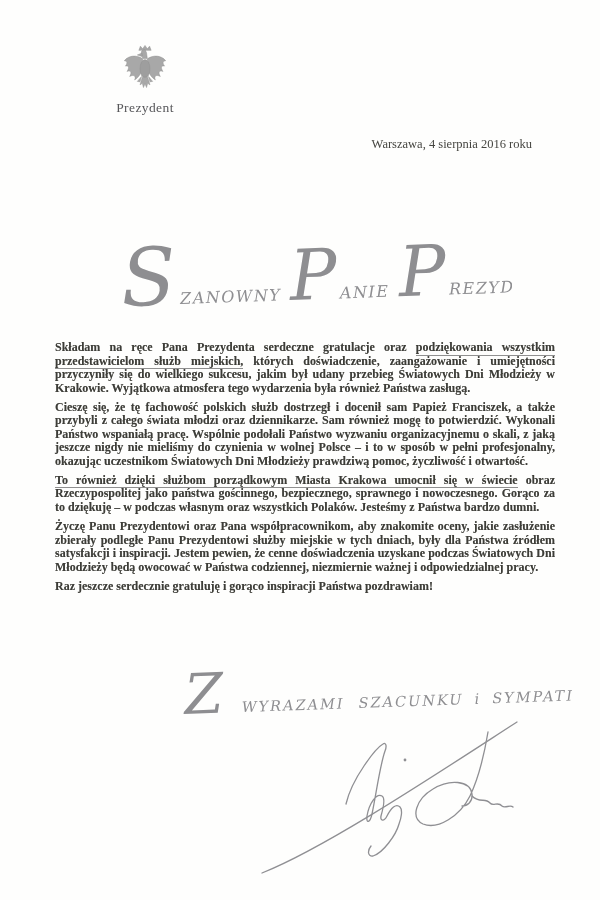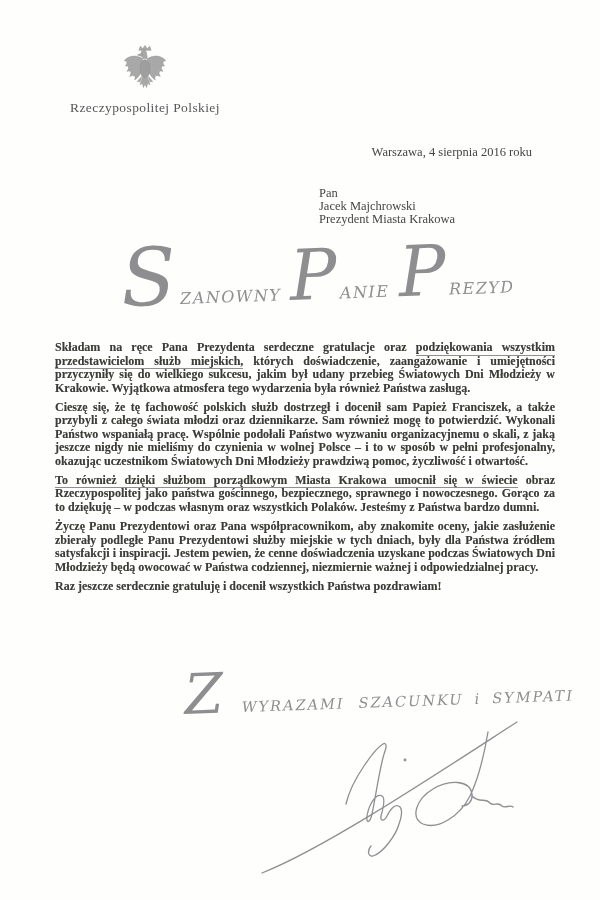--- a/index.html
+++ b/index.html
@@ -12,21 +12,21 @@
   .page { position:absolute; left:0; top:0; width:600px; height:900px; background:#fefefd; }
 
   
   .letterhead { position:absolute; left:45px; top:40px; width:200px; text-align:center; }
   .emblem { display:block; margin:0 auto 4px auto; }
   .lh-line { font-size:13.5px; line-height:16.5px; color:#57575a; letter-spacing:0.4px; }
 
   
   .dateline {
     position:absolute; top:137px; left:0; width:532px; text-align:right;
-    font-size:12.5px; color:#454540;margin-top:8px;
+    font-size:12.5px; color:#454540;
   }
 
   
   .recipient { position:absolute; left:319px; top:187px; font-size:12.5px; line-height:13.2px; color:#454540; }
 
   
   .hand-greeting { position:absolute; left:112px; top:232px; }
   .hand-closing  { position:absolute; left:183px; top:660px; }
   .hand-signature{ position:absolute; left:230px; top:720px; }
   .hand-text { font-family:"DejaVu Serif", serif; font-style:italic; fill:#8e8e91; }
@@ -55,43 +55,38 @@
         <path d="M30,8 C26.5,8 24.5,10.5 25.5,13.5 L27,19.5 L33,19.5 L32,12 Z"></path>
         <path d="M26,12.5 L20,15 L26,17 Z"></path>
         <path d="M27,20 C19,14.5 8.5,15.5 3,22.5 C7.5,23 7,26 4.5,29.5 C9.5,28.5 9.5,32 6.5,36.5 C12,34.5 13,38.5 10,43 C16,40 18.5,43 16.5,47.5 C21.5,44.5 25.5,39 26.5,32 Z"></path>
         <path d="M33,20 C41,14.5 51.5,15.5 57,22.5 C52.5,23 53,26 55.5,29.5 C50.5,28.5 50.5,32 53.5,36.5 C48,34.5 47,38.5 50,43 C44,40 41.5,43 43.5,47.5 C38.5,44.5 34.5,39 33.5,32 Z"></path>
         <ellipse cx="30" cy="33" rx="6.5" ry="12" fill="#9e9e9e"></ellipse>
         <path d="M26.5,44 L23.5,54 L26.5,52 L28,57.5 L30,52.5 L32,57.5 L33.5,52 L36.5,54 L33.5,44 Z"></path>
         <path d="M25.5,43 L20,49.5 L23.5,50 Z"></path>
         <path d="M34.5,43 L40,49.5 L36.5,50 Z"></path>
       </g>
     </svg>
-    <div class="lh-line">Rzeczypospolitej Polskiej</div>
+    <div class="lh-line">Prezydent</div>
   </div>
 
   <div class="dateline">Warszawa, 4 sierpnia 2016 roku</div>
 
-  <div class="recipient">
-    <div>Pan</div>
-    <div>Jacek Majchrowski</div>
-    <div>Prezydent Miasta Krakowa</div>
-  </div>
 
   <svg class="hand-greeting" width="400" height="100" viewBox="0 0 400 100" aria-hidden="true">
     <text class="hand-text" x="10" y="74" transform="rotate(-2 10 74)" letter-spacing="1.5">
       <tspan font-size="80">S</tspan><tspan font-size="16" dx="2">ZANOWNY</tspan><tspan font-size="70" dx="9">P</tspan><tspan font-size="16" dx="1">ANIE</tspan><tspan font-size="70" dx="10">P</tspan><tspan font-size="16" dx="1">REZYDENCIE</tspan><tspan font-size="34" dx="8">!</tspan>
     </text>
   </svg>
 
   <div class="body-block">
     <p><span>Składam na ręce Pana Prezydenta serdeczne gratulacje oraz </span><span class="pen-underline">podziękowania wszystkim przedstawicielom służb miejskich,</span><span> których doświadczenie, zaangażowanie i umiejętności przyczyniły się do wielkiego sukcesu, jakim był udany przebieg Światowych Dni Młodzieży w Krakowie. Wyjątkowa atmosfera tego wydarzenia była również Państwa zasługą.</span></p>
     <p><span>Cieszę się, że tę fachowość polskich służb dostrzegł i docenił sam Papież Franciszek, a także przybyli z całego świata młodzi oraz dziennikarze. Sam również mogę to potwierdzić. Wykonali Państwo wspaniałą pracę. Wspólnie podołali Państwo wyzwaniu organizacyjnemu o skali, z jaką jeszcze nigdy nie mieliśmy do czynienia w wolnej Polsce – i to w sposób w pełni profesjonalny, okazując uczestnikom Światowych Dni Młodzieży prawdziwą pomoc, życzliwość i otwartość.</span><span class="pen-underline"></span><span></span></p>
     <p><span></span><span class="pen-underline">To również dzięki służbom porządkowym Miasta Krakowa umocnił się w świecie</span><span> obraz Rzeczypospolitej jako państwa gościnnego, bezpiecznego, sprawnego i nowoczesnego. Gorąco za to dziękuję – w podczas własnym oraz wszystkich Polaków. Jesteśmy z Państwa bardzo dumni.</span></p>
     <p><span>Życzę Panu Prezydentowi oraz Pana współpracownikom, aby znakomite oceny, jakie zasłużenie zbierały podległe Panu Prezydentowi służby miejskie w tych dniach, były dla Państwa źródłem satysfakcji i inspiracji. Jestem pewien, że cenne doświadczenia uzyskane podczas Światowych Dni Młodzieży będą owocować w Państwa codziennej, niezmiernie ważnej i odpowiedzialnej pracy.</span><span class="pen-underline"></span><span></span></p>
-    <p><span>Raz jeszcze serdecznie gratuluję i docenił wszystkich Państwa pozdrawiam!</span><span class="pen-underline"></span><span></span></p>
+    <p><span>Raz jeszcze serdecznie gratuluję i gorąco inspiracji Państwa pozdrawiam!</span><span class="pen-underline"></span><span></span></p>
   </div>
 
   <svg class="hand-closing" width="390" height="80" viewBox="0 0 390 80" aria-hidden="true">
     <text class="hand-text" x="2" y="54" transform="rotate(-2 2 54)" letter-spacing="2">
       <tspan font-size="56">Z</tspan><tspan font-size="14.5" dx="16">WYRAZAMI</tspan><tspan font-size="14.5" dx="14">SZACUNKU</tspan><tspan font-size="14.5" dx="11">i</tspan><tspan font-size="14.5" dx="11">SYMPATII</tspan>
     </text>
   </svg>
 
   <svg class="hand-signature" width="300" height="160" viewBox="0 0 300 160" aria-hidden="true">
     <g fill="none" stroke="#8f8f93" stroke-width="1.3" stroke-linecap="round">

